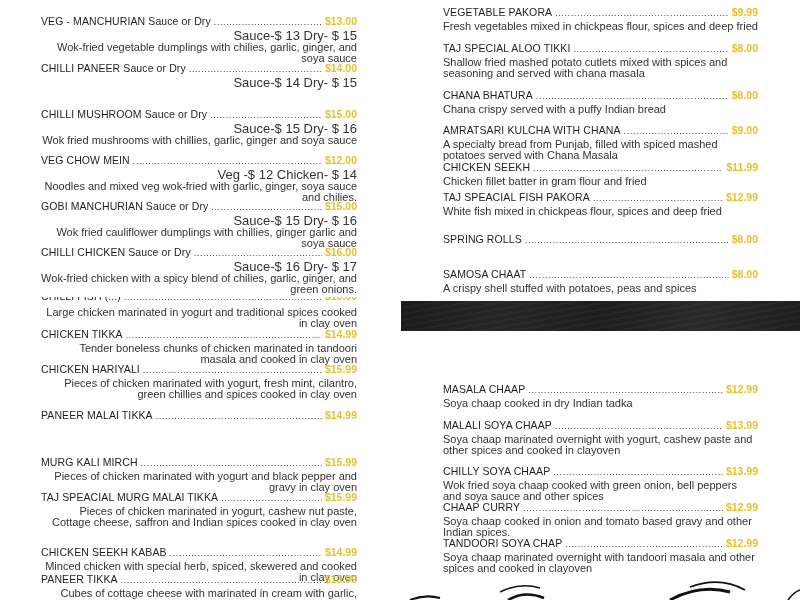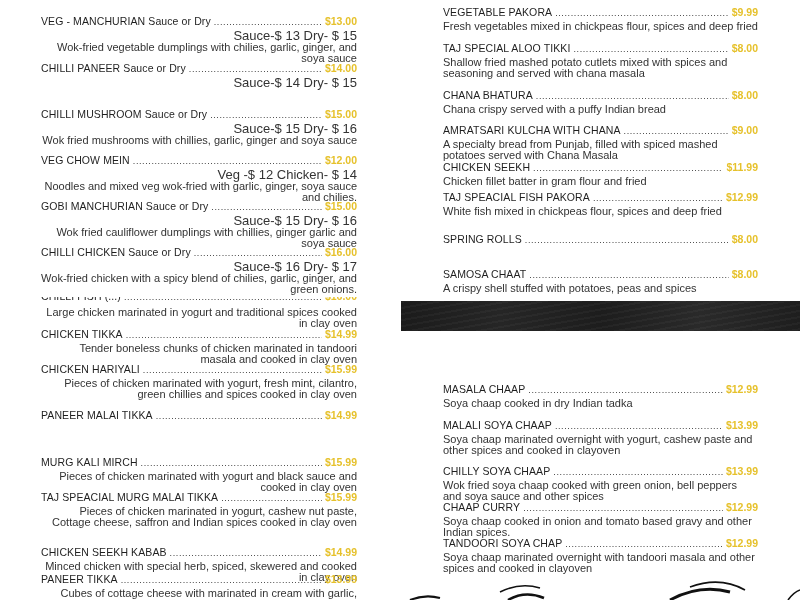--- a/index.html
+++ b/index.html
@@ -138,21 +138,21 @@
         <span class="price">$14.99</span>
       </div>
   </div>
 
   <div class="item" style="top:456px">
     <div class="row">
         <span class="name">MURG KALI MIRCH</span>
         <span class="dots"></span>
         <span class="price">$15.99</span>
       </div>
-    <div class="desc">Pieces of chicken marinated with yogurt and black sauce and cooked in clay oven</div>
+    <div class="desc">Pieces of chicken marinated with yogurt and black pepper and gravy in clay oven</div>
   </div>
 
   <div class="item" style="top:491px">
     <div class="row">
         <span class="name">TAJ SPEACIAL MURG MALAI TIKKA</span>
         <span class="dots"></span>
         <span class="price">$15.99</span>
       </div>
     <div class="desc">Pieces of chicken marinated in yogurt, cashew nut paste, Cottage cheese, saffron and Indian spices cooked in clay oven</div>
   </div>

